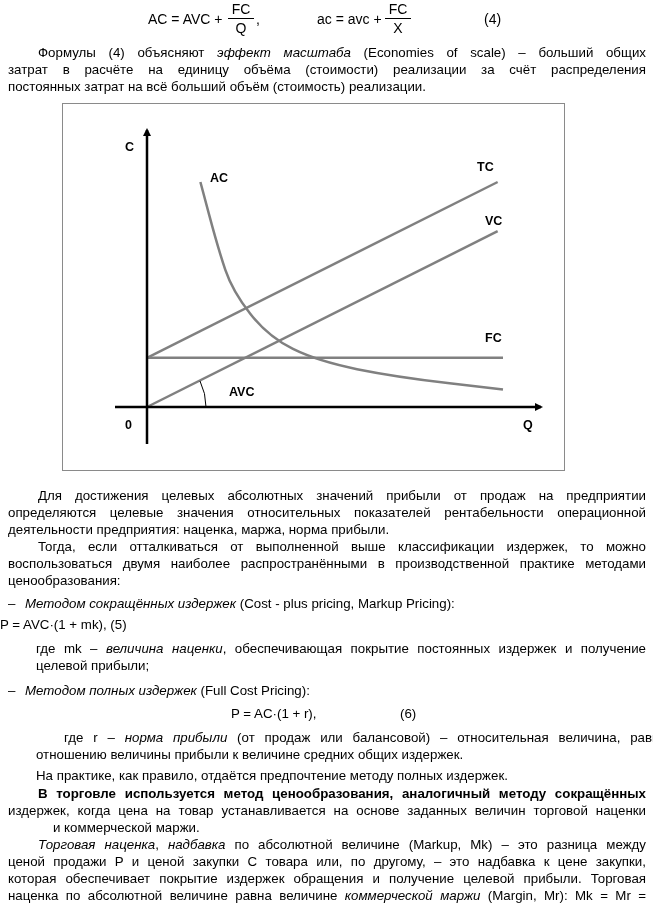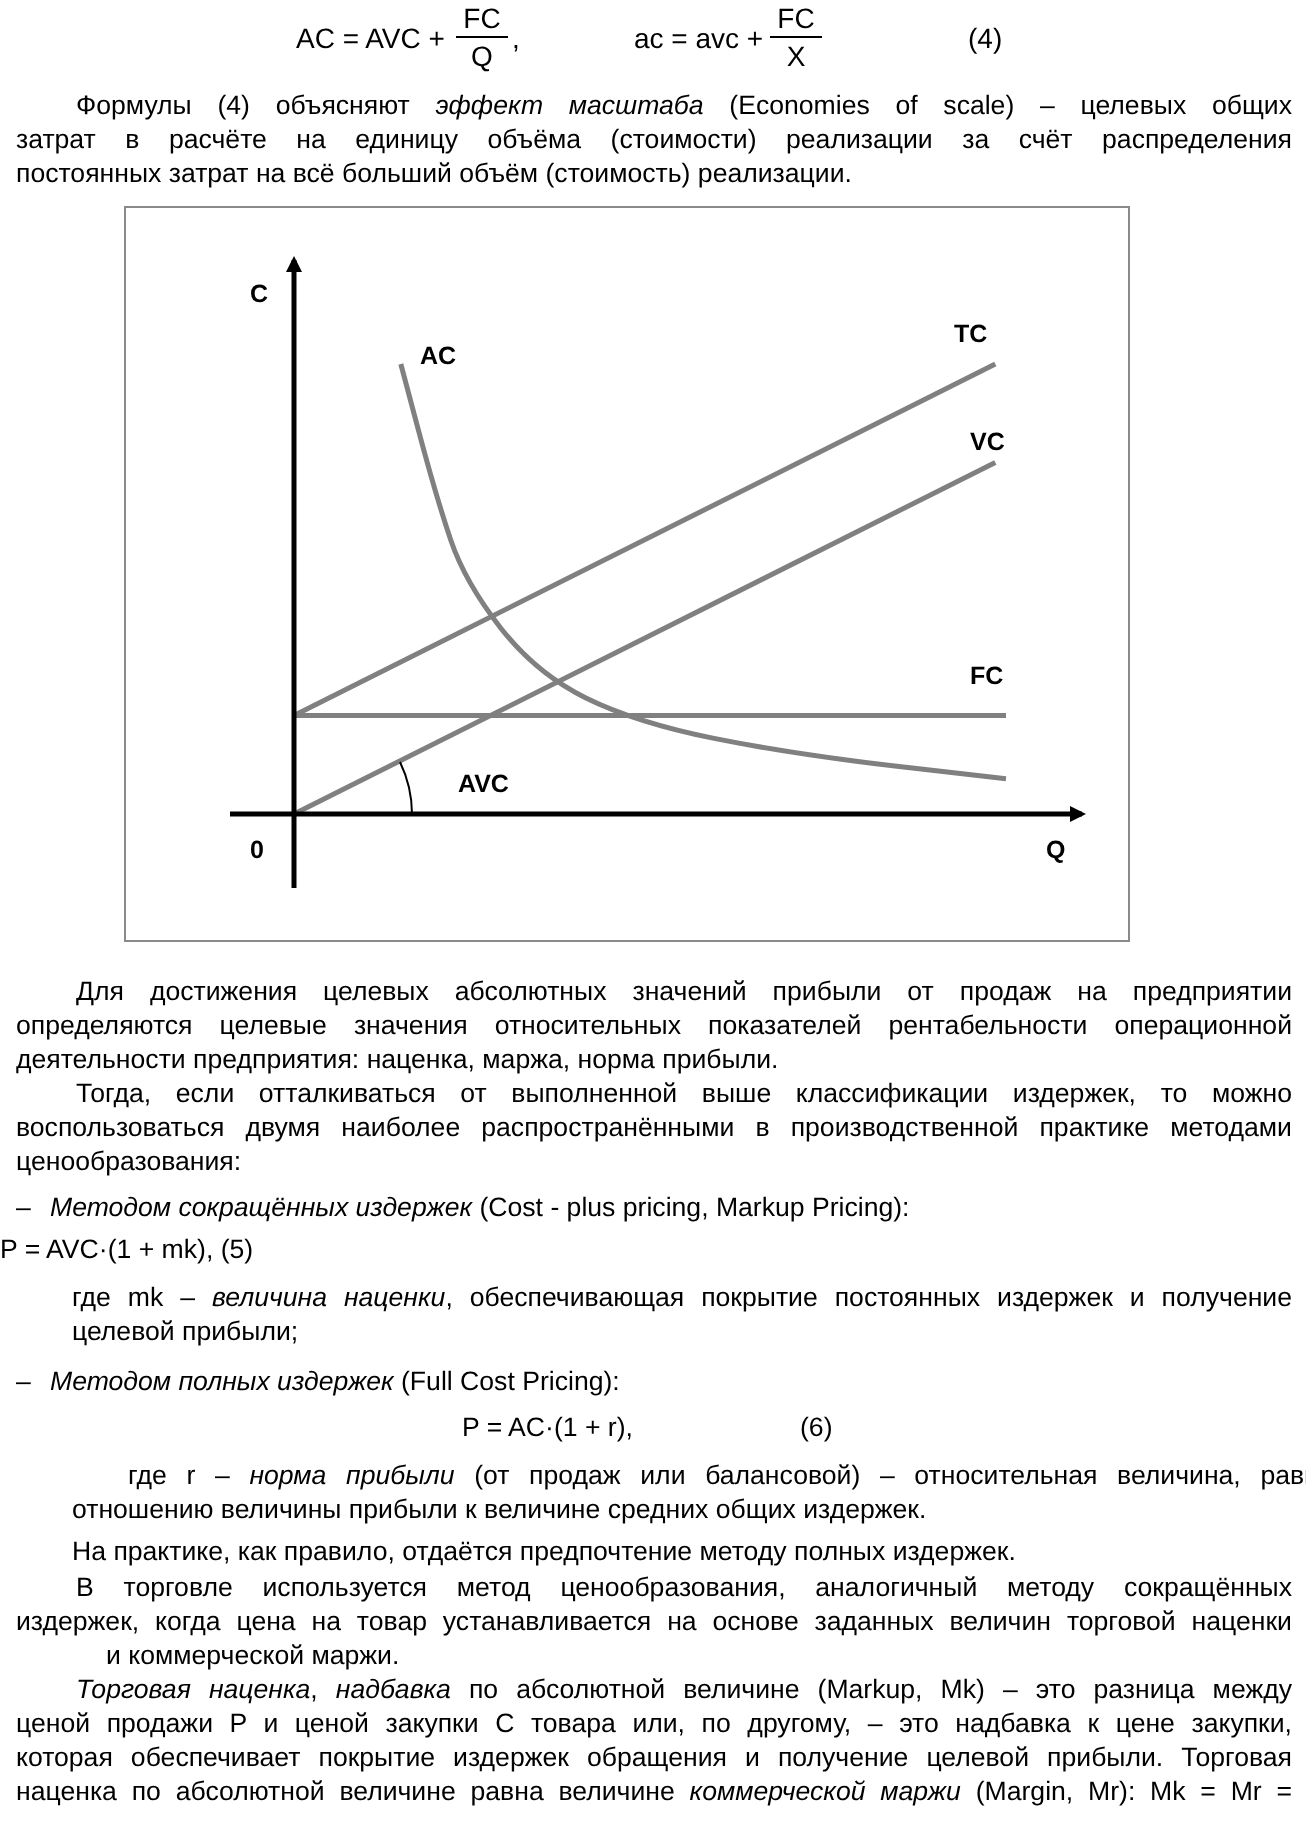--- a/index.html
+++ b/index.html
@@ -36,21 +36,21 @@
   <span class="fx" style="left:256px; top:11px;">,</span>
   <span class="fx" style="left:317px; top:11px;">ac = avc +</span>
   <span class="frac" style="left:385px; top:1px; width:26px;">
     <span class="num">FC</span>
     <span class="bar"></span>
     <span class="den">X</span>
   </span>
   <span class="fx" style="left:484px; top:11px;">(4)</span>
 </div>
 
-<div class="line just ind" style="top:45px;"><span>Формулы (4) объясняют </span><i>эффект масштаба</i><span> (Economies of scale) – целевых общих</span></div>
+<div class="line just ind" style="top:45px;"><span>Формулы (4) объясняют </span><i>эффект масштаба</i><span> (Economies of scale) – больший общих</span></div>
 <div class="line just" style="top:62px;">затрат в расчёте на единицу объёма (стоимости) реализации за счёт распределения</div>
 <div class="line" style="top:79px;">постоянных затрат на всё больший объём (стоимость) реализации.</div>
 
 <div class="figure">
   <svg id="chart" width="503" height="368">
     <defs>
       <marker id="arrow" markerWidth="8" markerHeight="8" refX="6" refY="4" orient="auto" markerUnits="userSpaceOnUse">
         <path d="M0,0 L8,4 L0,8 z" fill="#000"></path>
       </marker>
     </defs>
@@ -92,21 +92,21 @@
 
 <span class="dash" style="top:683px; line-height:16px;">–</span>
 <div class="line" style="top:683px; left:25px;"><i>Методом полных издержек</i><span> (Full Cost Pricing):</span></div>
 <div class="line" style="top:706px; left:231px;">P = AC·(1 + r),</div>
 <div class="line" style="top:706px; left:400px;">(6)</div>
 <div class="line just" style="top:730px; left:36px; width:610px;margin-left:28px;"><span>где r – </span><i>норма прибыли</i><span> (от продаж или балансовой) – относительная величина, равная</span></div>
 <div class="line" style="top:747px; left:36px;">отношению величины прибыли к величине средних общих издержек.</div>
 
 <div class="line" style="top:768px; left:36px;">На практике, как правило, отдаётся предпочтение методу полных издержек.</div>
 
-<div class="line just ind" style="top:786px;">В торговле используется метод ценообразования, аналогичный методу сокращённых</div>
+<div class="line just ind" style="top:786px;font-weight:bold;">В торговле используется метод ценообразования, аналогичный методу сокращённых</div>
 <div class="line just" style="top:803px;">издержек, когда цена на товар устанавливается на основе заданных величин торговой наценки</div>
 <div class="line" style="top:820px;padding-left:45px;">и коммерческой маржи.</div>
 
 <div class="line just ind" style="top:837px;"><i>Торговая наценка</i><span>, </span><i>надбавка</i><span> по абсолютной величине (Markup, Mk)  – это разница между</span></div>
 <div class="line just" style="top:854px;">ценой продажи P и ценой закупки C товара или, по другому, – это надбавка к цене закупки,</div>
 <div class="line just" style="top:871px;">которая обеспечивает покрытие издержек обращения и получение целевой прибыли. Торговая</div>
 <div class="line just" style="top:888px;"><span>наценка по абсолютной величине равна величине </span><i>коммерческой маржи</i><span> (Margin, Mr): Mk = Mr =</span></div>
 <div class="line" style="top:955px;">P – C.</div>
 
 </body></html>

